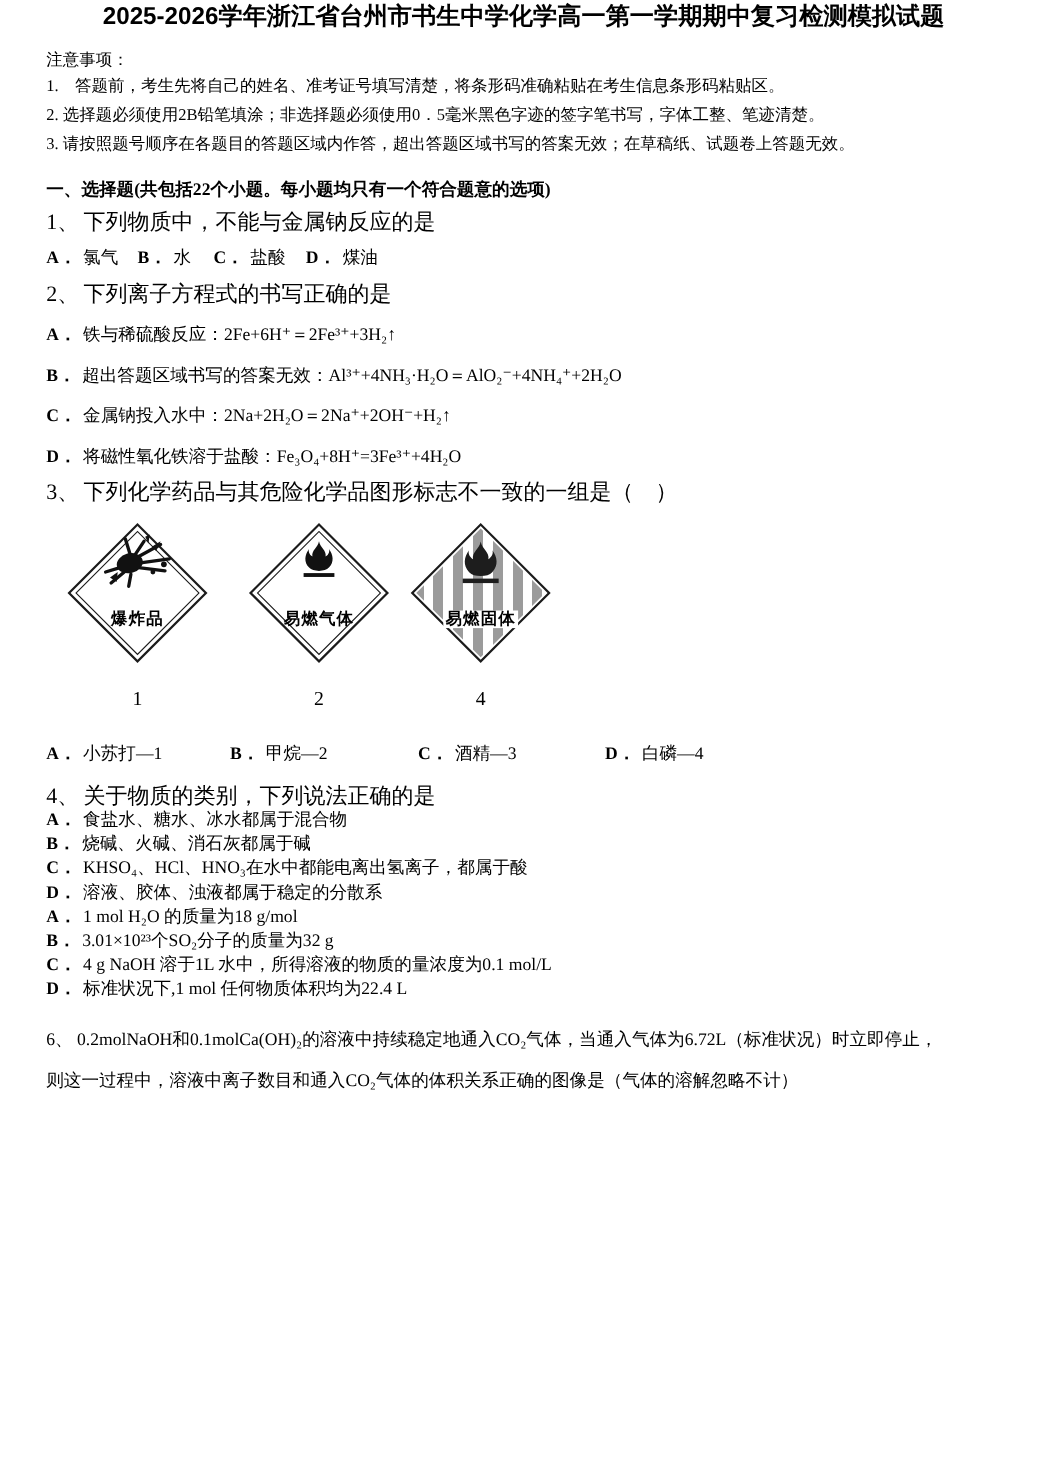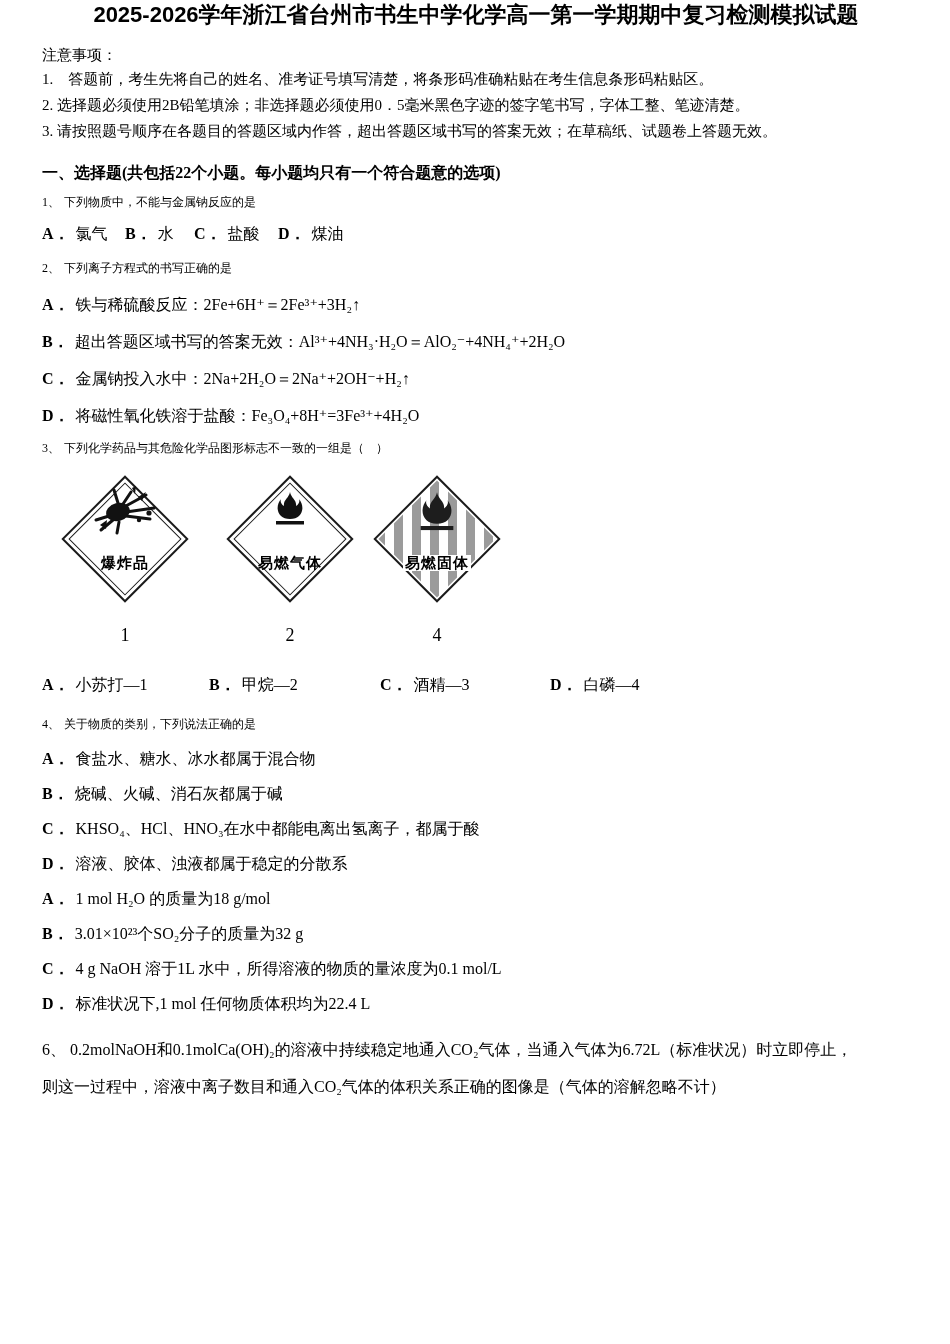--- a/index.html
+++ b/index.html
@@ -12,21 +12,21 @@
   .page{position:relative;width:950px;height:1344px;background:#fff;overflow:hidden;
         padding:0 40px 0 42px;box-sizing:border-box;}
   .title{
     text-align:center;
     font-family:"Liberation Sans","DejaVu Sans",sans-serif;
     font-weight:bold;font-size:22px;line-height:30px;
   }
   .notice-header{margin-top:14px;font-weight:400;font-size:15px;line-height:22px;}
   .note{font-size:15px;line-height:26px;}
   .section-header{margin-top:18px;font-weight:600;font-size:16px;line-height:22px;}
-  .stem{font-size:12px;line-height:22px;}
+  .stem{font-size:20px;line-height:22px;}
   .qnum{font-weight:normal;margin-right:4px;}
   .opt-line{font-size:16px;line-height:22px;}
   .opt-label{font-weight:bold;margin-right:6px;}
   
   .q1-opts{margin-top:11px;}
   .q1-opts .cell{display:inline-block;}
   .q1-opts .c1{width:79px;} .q1-opts .c2{width:65px;} .q1-opts .c3{width:80px;}
   
   .q2-opts .opt-line{margin-top:15px;}
   
@@ -49,21 +49,21 @@
   .h-label{
     position:absolute;top:84px;left:0;width:100%;text-align:center;
     font-size:15px;font-weight:bold;letter-spacing:1px;line-height:20px;
   }
   .h-label .boxed{background:#fff;padding:0 2px;}
   .wide-line{position:absolute;left:2px;right:2px;top:56px;height:1.5px;background:#8a8a8a;}
   .h-num{position:absolute;bottom:2px;left:0;width:100%;text-align:center;font-size:18px;line-height:20px;}
   
   .q3-opts{margin-top:28px;display:grid;grid-template-columns:167px 171px 170px auto;}
   
-  .opts-v .opt-line{margin-top:13px;} .mt7{margin-top:7px;} .mt10{margin-top:10px;} .mt12{margin-top:12px;}
+  .opts-v .opt-line{} .mt7{margin-top:7px;} .mt10{margin-top:10px;} .mt12{margin-top:12px;}
   .mt17{margin-top:17px;} .mt18{margin-top:18px;}
   .q6 p{margin:0;}
   .q6 .l1{margin-top:24px;line-height:22px;}
   .q6 .l2{margin-top:15px;line-height:22px;}
 </style>
 </head>
 <body>
 
 <div class="page">
 

